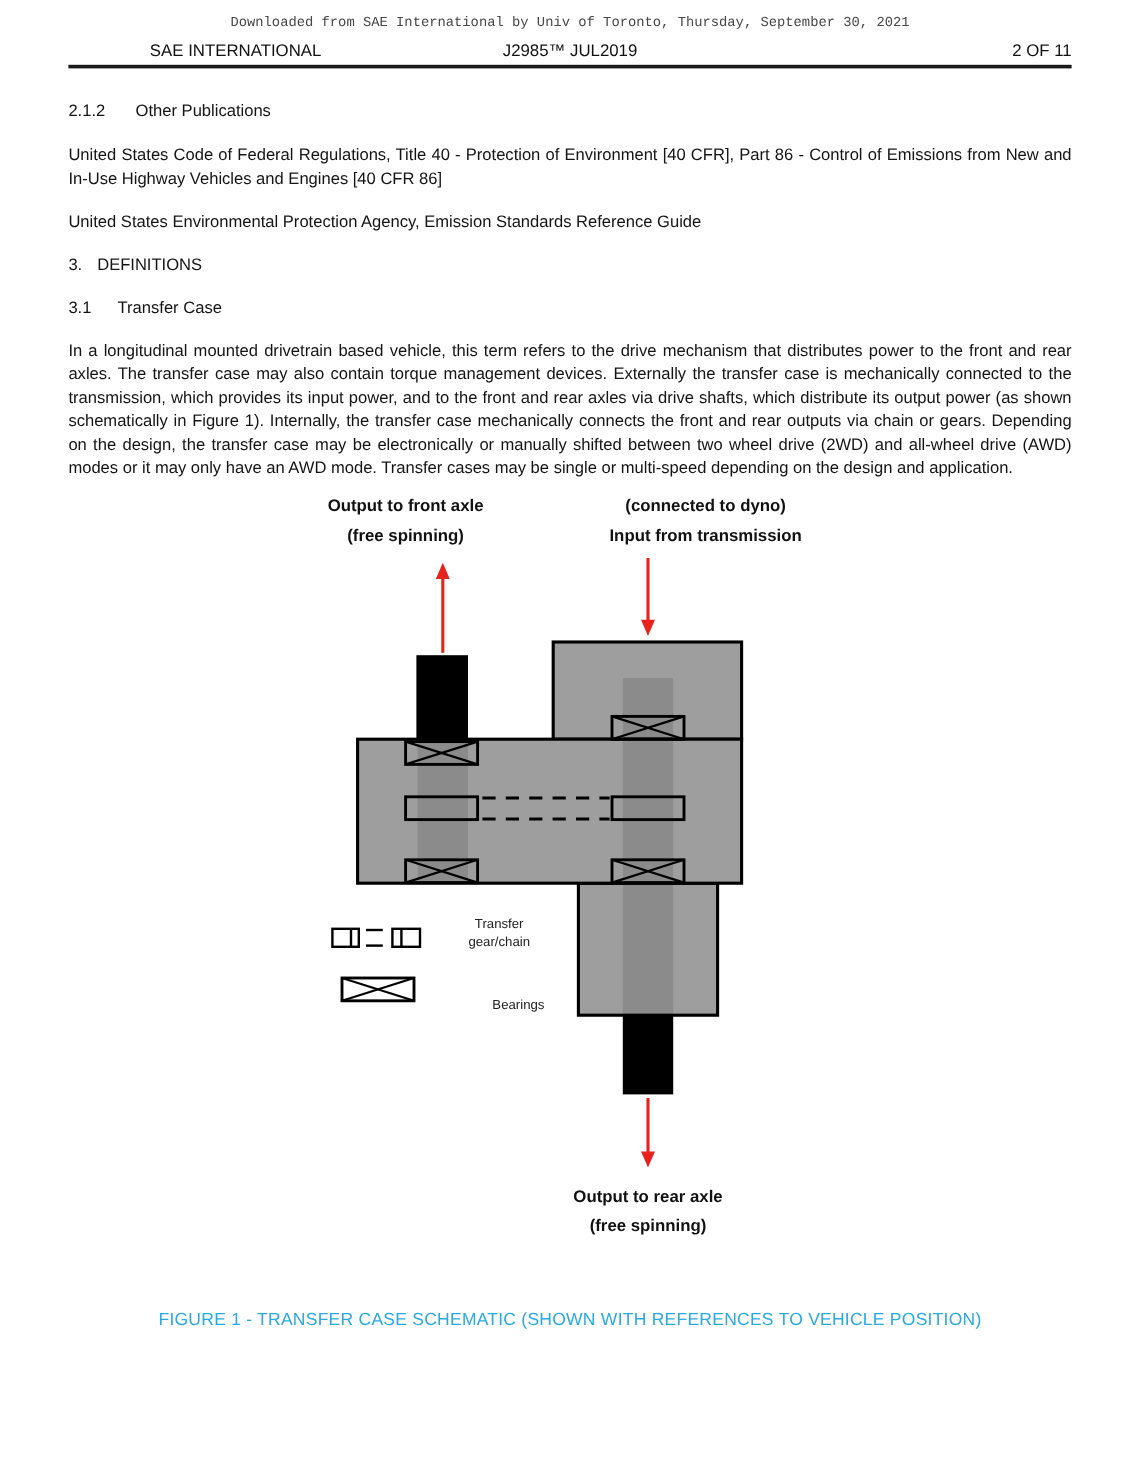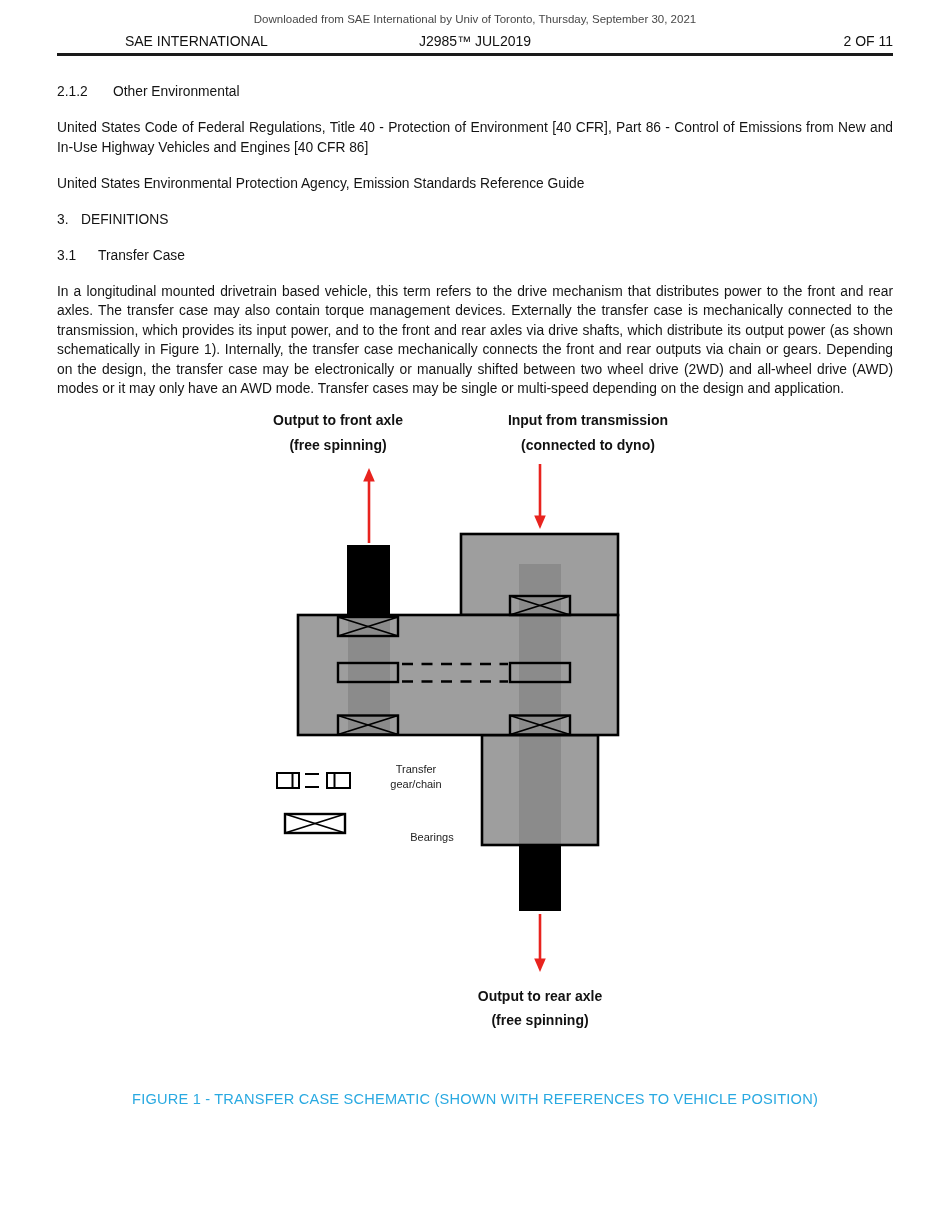--- a/index.html
+++ b/index.html
@@ -2,21 +2,21 @@
 <html style="--case-gray: #9e9e9e; --shaft-gray: #8b8b8b; --arrow-red: #e8231e; --caption-blue: #29a9e1; --shaft-black: #000000;"><head>
 <meta charset="utf-8">
 <style>
   html,body{margin:0;padding:0;background:#ffffff;}
   .page{
     width:950px;height:1230px;position:relative;overflow:hidden;background:#fff;
     font-family:"Liberation Sans", sans-serif;color:#141414;
   }
   .watermark{
     margin-top:13px;text-align:center;
-    font-family:Liberation Sans, sans-serif;font-size:11.5px;color:#474747;
+    font-family:Liberation Mono, monospace;font-size:11.5px;color:#474747;
   }
   .header{
     display:flex;align-items:baseline;margin:8px 57px 0 57px;font-size:14px;color:#111;
   }
   .header .h-left{flex:1;text-align:center;}
   .header .h-center{flex:1;text-align:center;}
   .header .h-right{flex:1;text-align:right;}
   .rule{margin:4px 57px 0 57px;border-top:3px solid #1a1a1a;}
   .content{padding:0 57px;}
   .content p{margin:0 0 16.5px 0;font-size:13.8px;line-height:19.5px;}
@@ -57,21 +57,21 @@
   <div class="watermark">Downloaded from SAE International by Univ of Toronto, Thursday, September 30, 2021</div>
 
   <div class="header">
     <span class="h-left">SAE INTERNATIONAL</span>
     <span class="h-center">J2985™ JUL2019</span>
     <span class="h-right">2 OF 11</span>
   </div>
   <div class="rule"></div>
 
   <div class="content">
-    <p class="h212 heading-first"><span class="num">2.1.2</span><span>Other Environmental</span></p>
+    <p class="h212 heading-first"><span class="num">2.1.2</span><span>Other Publications</span></p>
 
     <p class="just">United States Code of Federal Regulations, Title 40 - Protection of Environment [40 CFR], Part 86 - Control of Emissions from New and In-Use Highway Vehicles and Engines [40 CFR 86]</p>
 
     <p class="just">United States Environmental Protection Agency, Emission Standards Reference Guide</p>
 
     <p class="h3"><span class="num">3.</span><span>DEFINITIONS</span></p>
 
     <p class="h31"><span class="num">3.1</span><span>Transfer Case</span></p>
 
     <p class="just" style="margin-bottom:0;">In a longitudinal mounted drivetrain based vehicle, this term refers to the drive mechanism that distributes power to the front and rear axles.  The transfer case may also contain torque management devices.  Externally the transfer case is mechanically connected to the transmission, which provides its input power, and to the front and rear axles via drive shafts, which distribute its output power (as shown schematically in Figure 1).  Internally, the transfer case mechanically connects the front and rear outputs via chain or gears.  Depending on the design, the transfer case may be electronically or manually shifted between two wheel drive (2WD) and all-wheel drive (AWD) modes or it may only have an AWD mode.  Transfer cases may be single or multi-speed depending on the design and application.</p>
@@ -156,22 +156,22 @@
         <line class="xline" x1="345" y1="412" x2="285" y2="431"></line>
       </g>
     </svg>
 
     <div class="fig-label" style="left:188px;top:6px;">
       <div>Output to front axle</div>
       <div>(free spinning)</div>
     </div>
 
     <div class="fig-label" style="left:438px;top:6px;">
+      <div>(connected to dyno)</div>
       <div>Input from transmission</div>
-      <div>(connected to dyno)</div>
     </div>
 
     <div class="fig-label rear" style="left:390px;top:582px;">
       <div>Output to rear axle</div>
       <div>(free spinning)</div>
     </div>
 
     <div class="legend-text" style="left:356px;top:360px;">
       <div>Transfer</div>
       <div>gear/chain</div>

